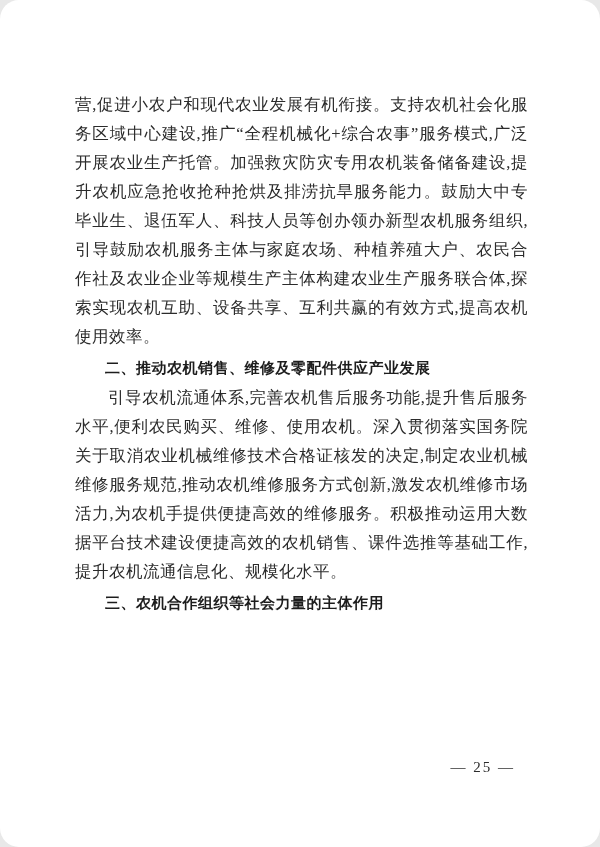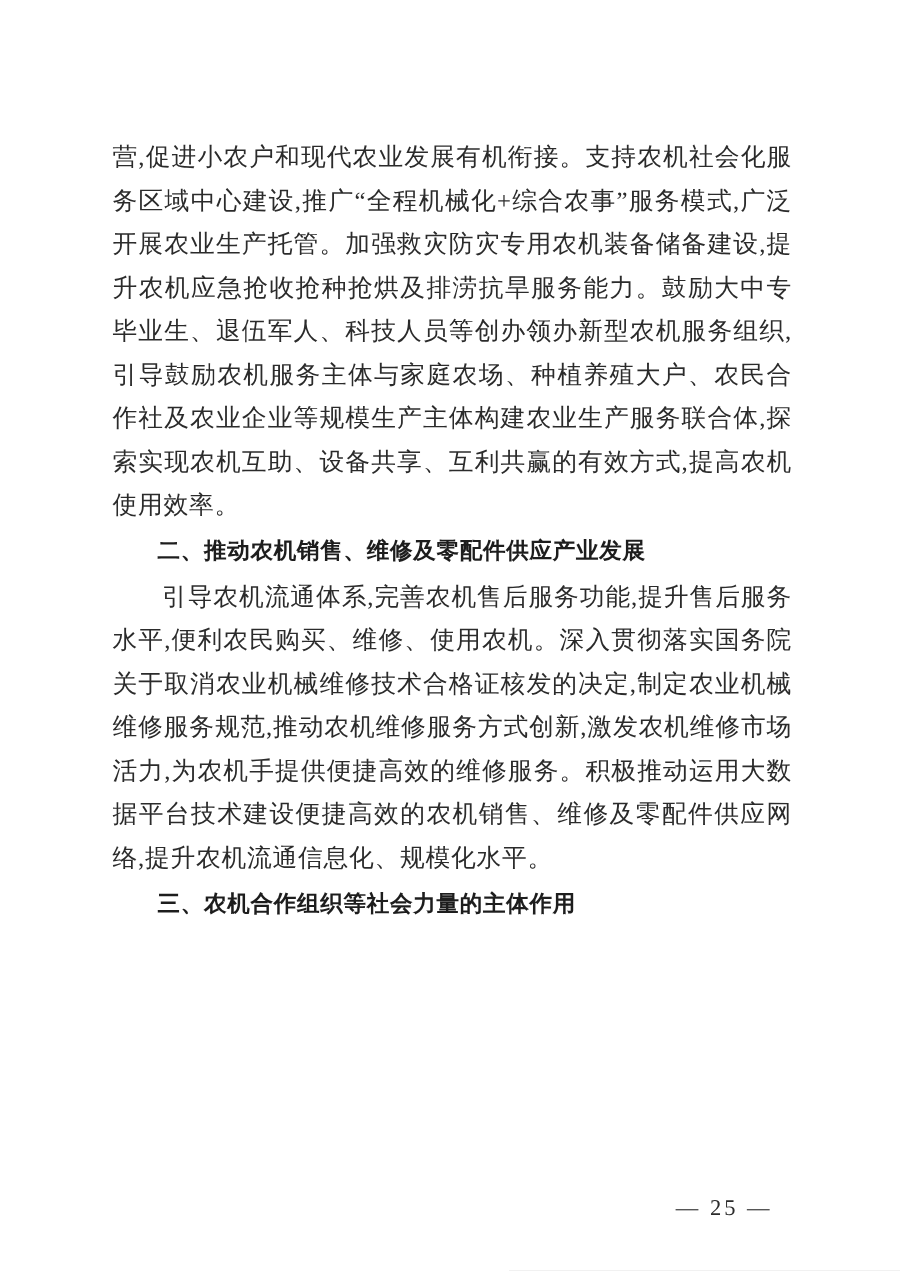--- a/index.html
+++ b/index.html
@@ -8,20 +8,21 @@
     background: #e8e8e8;
   }
   .page {
     position: relative;
     width: 600px;
     height: 847px;
     background: #ffffff;
     overflow: hidden;
     box-sizing: border-box;
     font-family: "Liberation Serif", "DejaVu Serif", serif;
+    border-radius: 19px;
   }
   .content {
     position: absolute;
     left: 75px;
     top: 90px;
     width: 453px;
   }
   .body-para {
     margin: 0;
     font-size: 16.5px;
@@ -47,27 +48,26 @@
   }
   .page-number {
     position: absolute;
     top: 756px;
     right: 85px;
     font-size: 15px;
     line-height: 22px;
     color: #2b2b2b;
     letter-spacing: 2px;
     font-family: "Liberation Serif", "DejaVu Serif", serif;
-    margin-top: 39px;
   }
 </style>
 </head>
 <body>
 
 <div class="page">
   <div class="content">
     <p class="body-para">营,促进小农户和现代农业发展有机衔接。支持农机社会化服务区域中心建设,推广“全程机械化+综合农事”服务模式,广泛开展农业生产托管。加强救灾防灾专用农机装备储备建设,提升农机应急抢收抢种抢烘及排涝抗旱服务能力。鼓励大中专毕业生、退伍军人、科技人员等创办领办新型农机服务组织,引导鼓励农机服务主体与家庭农场、种植养殖大户、农民合作社及农业企业等规模生产主体构建农业生产服务联合体,探索实现农机互助、设备共享、互利共赢的有效方式,提高农机使用效率。</p>
     <h2 class="section-heading">二、推动农机销售、维修及零配件供应产业发展</h2>
-    <p class="body-para indent">引导农机流通体系,完善农机售后服务功能,提升售后服务水平,便利农民购买、维修、使用农机。深入贯彻落实国务院关于取消农业机械维修技术合格证核发的决定,制定农业机械维修服务规范,推动农机维修服务方式创新,激发农机维修市场活力,为农机手提供便捷高效的维修服务。积极推动运用大数据平台技术建设便捷高效的农机销售、维修及零配件供应网络,提升农机流通信息化、规模化水平。</p>
+    <p class="body-para indent">引导农机流通体系,完善农机售后服务功能,提升售后服务水平,便利农民购买、维修、使用农机。深入贯彻落实国务院关于取消农业机械维修技术合格证核发的决定,制定农业机械维修服务规范,推动农机维修服务方式创新,激发农机维修市场活力,为农机手提供便捷高效的维修服务。积极推动运用大数据平台技术建设便捷高效的农机销售、课件选推等基础工作,提升农机流通信息化、规模化水平。</p>
     <h2 class="section-heading">三、农机合作组织等社会力量的主体作用</h2>
   </div>
   <div class="page-number">— 25 —</div>
 </div>
 
 </body></html>

